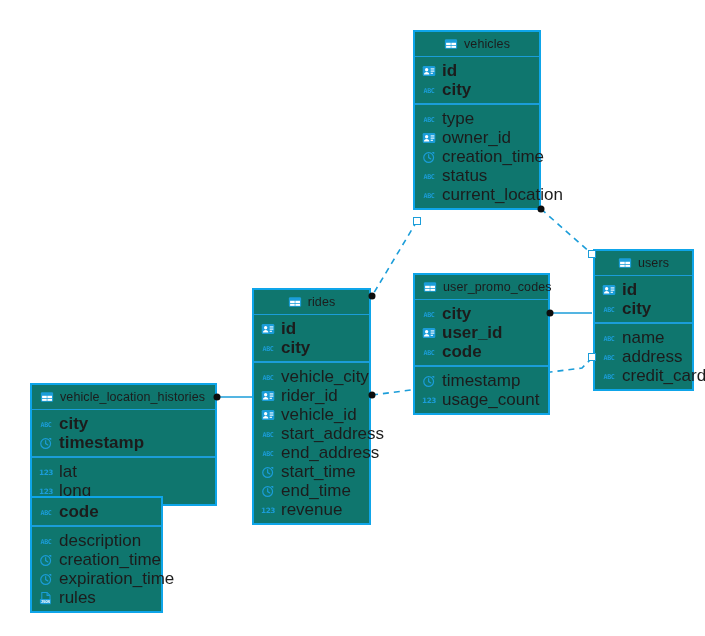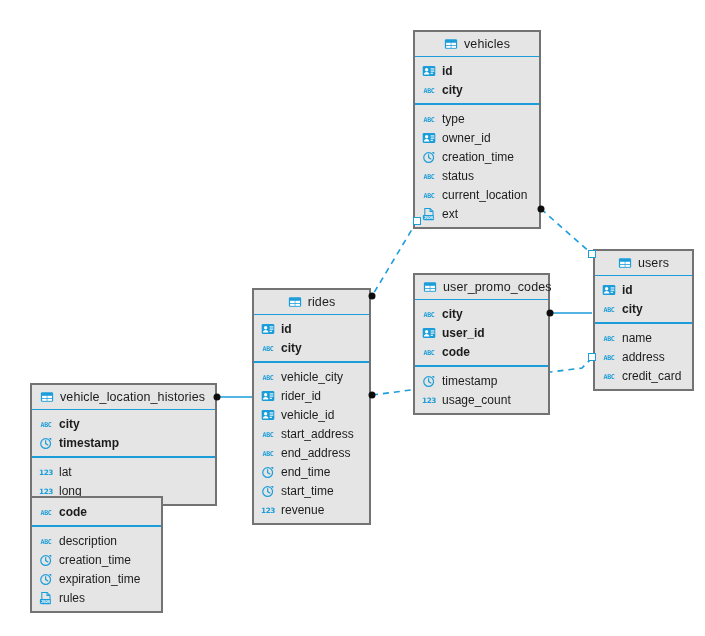--- a/index.html
+++ b/index.html
@@ -4,30 +4,30 @@
 <style>
   html,body{margin:0;padding:0;background:#ffffff;}
   body{width:705px;height:636px;position:relative;overflow:hidden;
        font-family:"Liberation Sans","DejaVu Sans",sans-serif;
        -webkit-font-smoothing:antialiased;}
 
   #canvas{position:absolute;inset:0;width:705px;height:636px;}
   #edges{position:absolute;left:0;top:0;width:705px;height:636px;pointer-events:none;}
 
   
-  .tbl{position:absolute;background:#e5e5e5;border:2px solid #737373;box-sizing:border-box;}
+  .tbl{position:absolute;background:#0f766e;border:2px solid #0ea5e9;box-sizing:border-box;}
   .tbl-head{height:25px;display:flex;align-items:center;gap:6px;
             border-bottom:1px solid #1b9dd9;box-sizing:border-box;padding:0 8px;}
   .tbl-head.center{justify-content:center;}
   .tbl-title{font-size:12.5px;color:#1c1c1c;letter-spacing:.1px;white-space:nowrap;}
 
   .sect{padding:4px 0 4px 0;box-sizing:border-box;}
   .sect.keys{border-bottom:2px solid #1b9dd9;}
   .row{height:19px;display:flex;align-items:center;gap:6px;padding:0 7px;box-sizing:border-box;}
-  .fname{font-size:12px;color:#1c1c1c;white-space:nowrap;}
+  .fname{font-size:17px;color:#1c1c1c;white-space:nowrap;}
   .row.pk .fname{font-weight:bold;}
 
   
   .ic{width:14px;height:14px;flex:0 0 14px;display:block;}
 
   
   .dot{position:absolute;width:7px;height:7px;border-radius:50%;background:#0d0d0d;
        transform:translate(-3.5px,-3.5px);}
   .sq{position:absolute;width:8px;height:8px;border:1.6px solid #1b9dd9;background:#fff;
       box-sizing:border-box;transform:translate(-4px,-4px);}
@@ -107,29 +107,20 @@
               <text x="8" y="11.4" font-family="DejaVu Sans Mono, monospace" font-size="7.6" font-weight="bold" fill="#1b9dd9" text-anchor="middle" letter-spacing="-0.4">ABC</text>
             </svg>
             <span class="fname">status</span>
           </div>
           <div class="row">
             <svg class="ic" viewBox="0 0 16 16">
               <text x="8" y="11.4" font-family="DejaVu Sans Mono, monospace" font-size="7.6" font-weight="bold" fill="#1b9dd9" text-anchor="middle" letter-spacing="-0.4">ABC</text>
             </svg>
             <span class="fname">current_location</span>
           </div>
-          <div class="row">
-            <svg class="ic" viewBox="0 0 16 16">
-              <path d="M3.2 1.6 h6.0 l3.4 3.4 v9.4 h-9.4 z" fill="none" stroke="#1b9dd9" stroke-width="1.2"></path>
-              <path d="M9.2 1.6 v3.4 h3.4" fill="none" stroke="#1b9dd9" stroke-width="1.2"></path>
-              <rect x="1.0" y="9.2" width="12.4" height="5.4" rx="0.7" fill="#1b9dd9"></rect>
-              <text x="7.2" y="13.5" font-family="DejaVu Sans Mono, monospace" font-size="4.6" font-weight="bold" fill="#fff" text-anchor="middle" letter-spacing="-0.2">JSON</text>
-            </svg>
-            <span class="fname">ext</span>
-          </div>
         </div>
       </div>
       <div class="tbl" style="left: 413px; top: 249px; width: 137px; margin-top: 24px;">
         <div class="tbl-head">
           <svg class="ic" viewBox="0 0 16 16">
             <rect x="1" y="2.5" width="14" height="11" rx="1.4" fill="#1b9dd9"></rect>
             <rect x="2.4" y="6.6" width="5.3" height="2.6" fill="#fff"></rect>
             <rect x="8.4" y="6.6" width="5.3" height="2.6" fill="#fff"></rect>
             <rect x="2.4" y="10.1" width="5.3" height="2.3" fill="#fff"></rect>
             <rect x="8.4" y="10.1" width="5.3" height="2.3" fill="#fff"></rect>
@@ -299,29 +290,29 @@
               <text x="8" y="11.4" font-family="DejaVu Sans Mono, monospace" font-size="7.6" font-weight="bold" fill="#1b9dd9" text-anchor="middle" letter-spacing="-0.4">ABC</text>
             </svg>
             <span class="fname">end_address</span>
           </div>
           <div class="row">
             <svg class="ic" viewBox="0 0 16 16">
               <circle cx="7.6" cy="8.6" r="5.6" fill="none" stroke="#1b9dd9" stroke-width="1.35"></circle>
               <path d="M7.6 5.3 V8.7 L10.1 10.2" fill="none" stroke="#1b9dd9" stroke-width="1.35" stroke-linecap="round"></path>
               <path d="M11.1 2.2 l2.9 0 l0 2.9 z" fill="#1b9dd9"></path>
             </svg>
+            <span class="fname">start_time</span>
+          </div>
+          <div class="row">
+            <svg class="ic" viewBox="0 0 16 16">
+              <circle cx="7.6" cy="8.6" r="5.6" fill="none" stroke="#1b9dd9" stroke-width="1.35"></circle>
+              <path d="M7.6 5.3 V8.7 L10.1 10.2" fill="none" stroke="#1b9dd9" stroke-width="1.35" stroke-linecap="round"></path>
+              <path d="M11.1 2.2 l2.9 0 l0 2.9 z" fill="#1b9dd9"></path>
+            </svg>
             <span class="fname">end_time</span>
-          </div>
-          <div class="row">
-            <svg class="ic" viewBox="0 0 16 16">
-              <circle cx="7.6" cy="8.6" r="5.6" fill="none" stroke="#1b9dd9" stroke-width="1.35"></circle>
-              <path d="M7.6 5.3 V8.7 L10.1 10.2" fill="none" stroke="#1b9dd9" stroke-width="1.35" stroke-linecap="round"></path>
-              <path d="M11.1 2.2 l2.9 0 l0 2.9 z" fill="#1b9dd9"></path>
-            </svg>
-            <span class="fname">start_time</span>
           </div>
           <div class="row">
             <svg class="ic" viewBox="0 0 16 16">
               <text x="8" y="11.6" font-family="DejaVu Sans, sans-serif" font-size="8.4" font-weight="bold" fill="#1b9dd9" text-anchor="middle" letter-spacing="-0.5">123</text>
             </svg>
             <span class="fname">revenue</span>
           </div>
         </div>
       </div>
       <div class="tbl" style="left: 30px; top: 335px; width: 187px; margin-top: 48px;">

